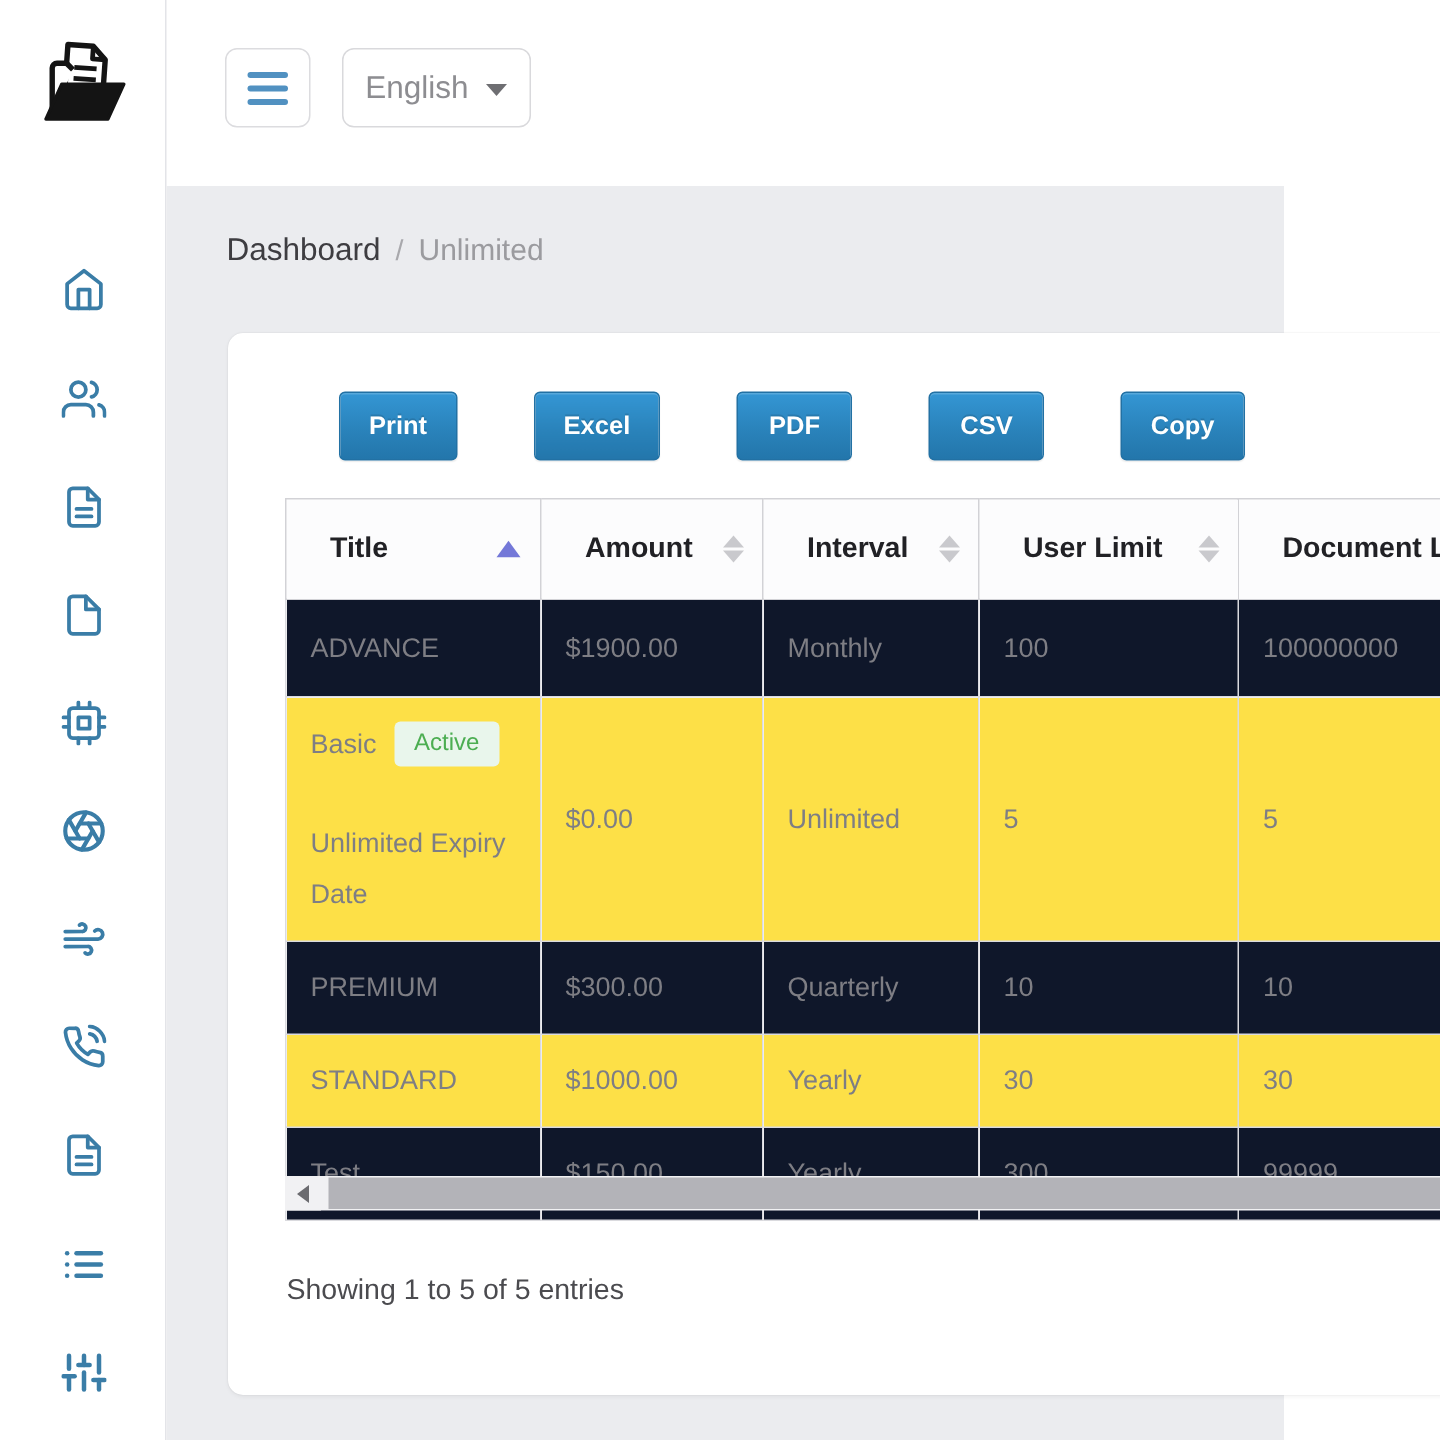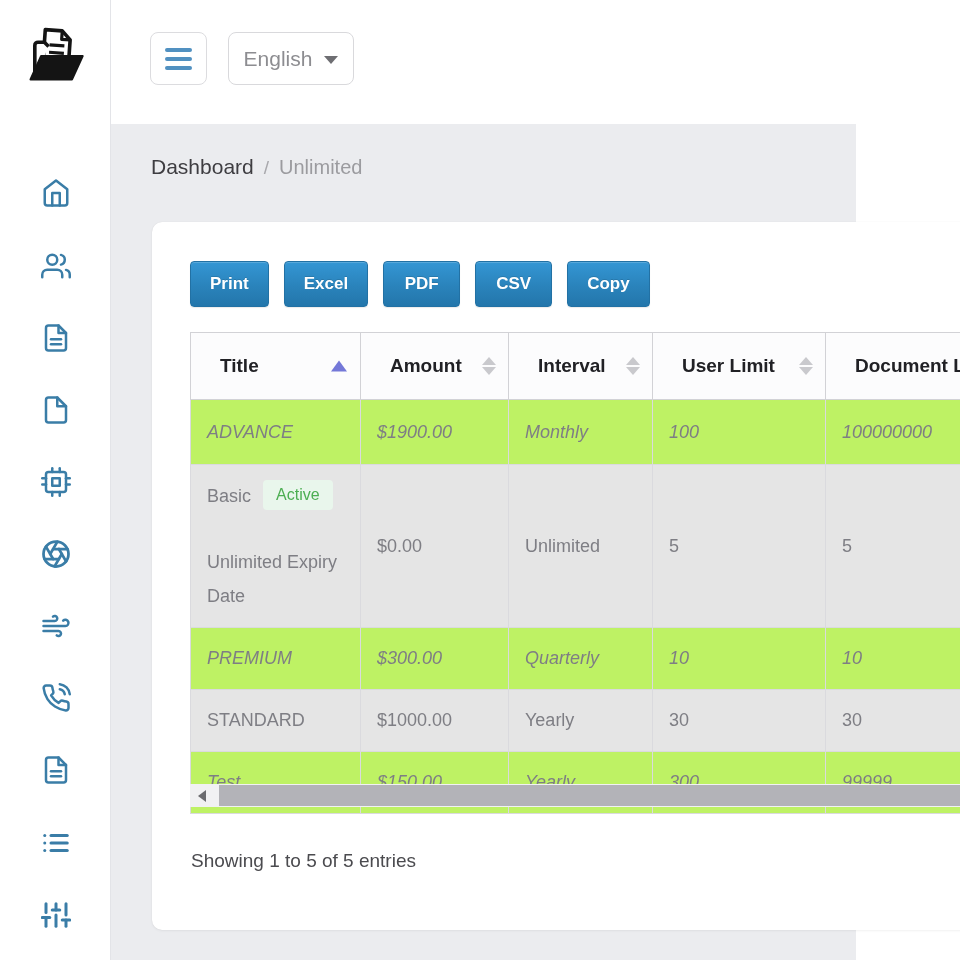--- a/index.html
+++ b/index.html
@@ -56,38 +56,38 @@
 
   
   .btn-row { position:absolute; left:38px; top:39px; display:flex; gap:15px; }
   .export-btn {
     min-width:77px; height:46px; padding:0 19px;
     background:linear-gradient(180deg,#3496d4 0%,#2a83bb 55%,#2376ab 100%);
     border:1px solid #2271a4; border-radius:4px;
     color:#ffffff; font-size:17px; font-weight:bold;
     display:flex; align-items:center; justify-content:center;
     box-shadow:inset 0 1px 0 rgba(255,255,255,.18), 0 1px 1px rgba(0,0,0,.08);
-    cursor:pointer; text-shadow:0 -1px 0 rgba(0,0,0,.12);
+    cursor:pointer; text-shadow:0 -1px 0 rgba(0,0,0,.12);margin-left:36px;
   }
 
   
   .table-wrap { position:absolute; left:38px; top:110px; width:940px; }
   table.pkg { border-collapse:collapse; table-layout:fixed; width:837px; border:1px solid #c5c5ca; }
   col.c0{width:170px} col.c1{width:148px} col.c2{width:144px} col.c3{width:173px} col.c4{width:202px}
   th {
     height:67px; text-align:left; padding:0 30px 0 29px; position:relative;
     font-size:19px; font-weight:bold; color:#212125; background:#fcfcfd;
     border:1px solid #d2d2d6; cursor:pointer; white-space:nowrap; overflow:hidden;
   }
   td {
     padding:0 16px; font-size:18px; color:#7e7e84;
     border:1px solid #dadade; vertical-align:middle; white-space:nowrap; overflow:hidden;
   }
-  tr.striped td { background:#bef264;font-style:italic; }
-  tr.plain td { background:#e5e5e5; }
+  tr.striped td { background:#0f172a; }
+  tr.plain td { background:#fde047; }
   td.h66 { height:65px; } td.h63 { height:62px; } td.h129 { height:128px; }
 
   .sort-asc {
     position:absolute; right:13px; top:50%; transform:translateY(-50%);
     width:0; height:0; border-left:8px solid transparent; border-right:8px solid transparent;
     border-bottom:11px solid #7478d8;
   }
   .sort-both { position:absolute; right:12px; top:50%; transform:translateY(-50%);
     display:flex; flex-direction:column; gap:2px; }
   .sort-both .up { width:0; height:0; border-left:7px solid transparent;

